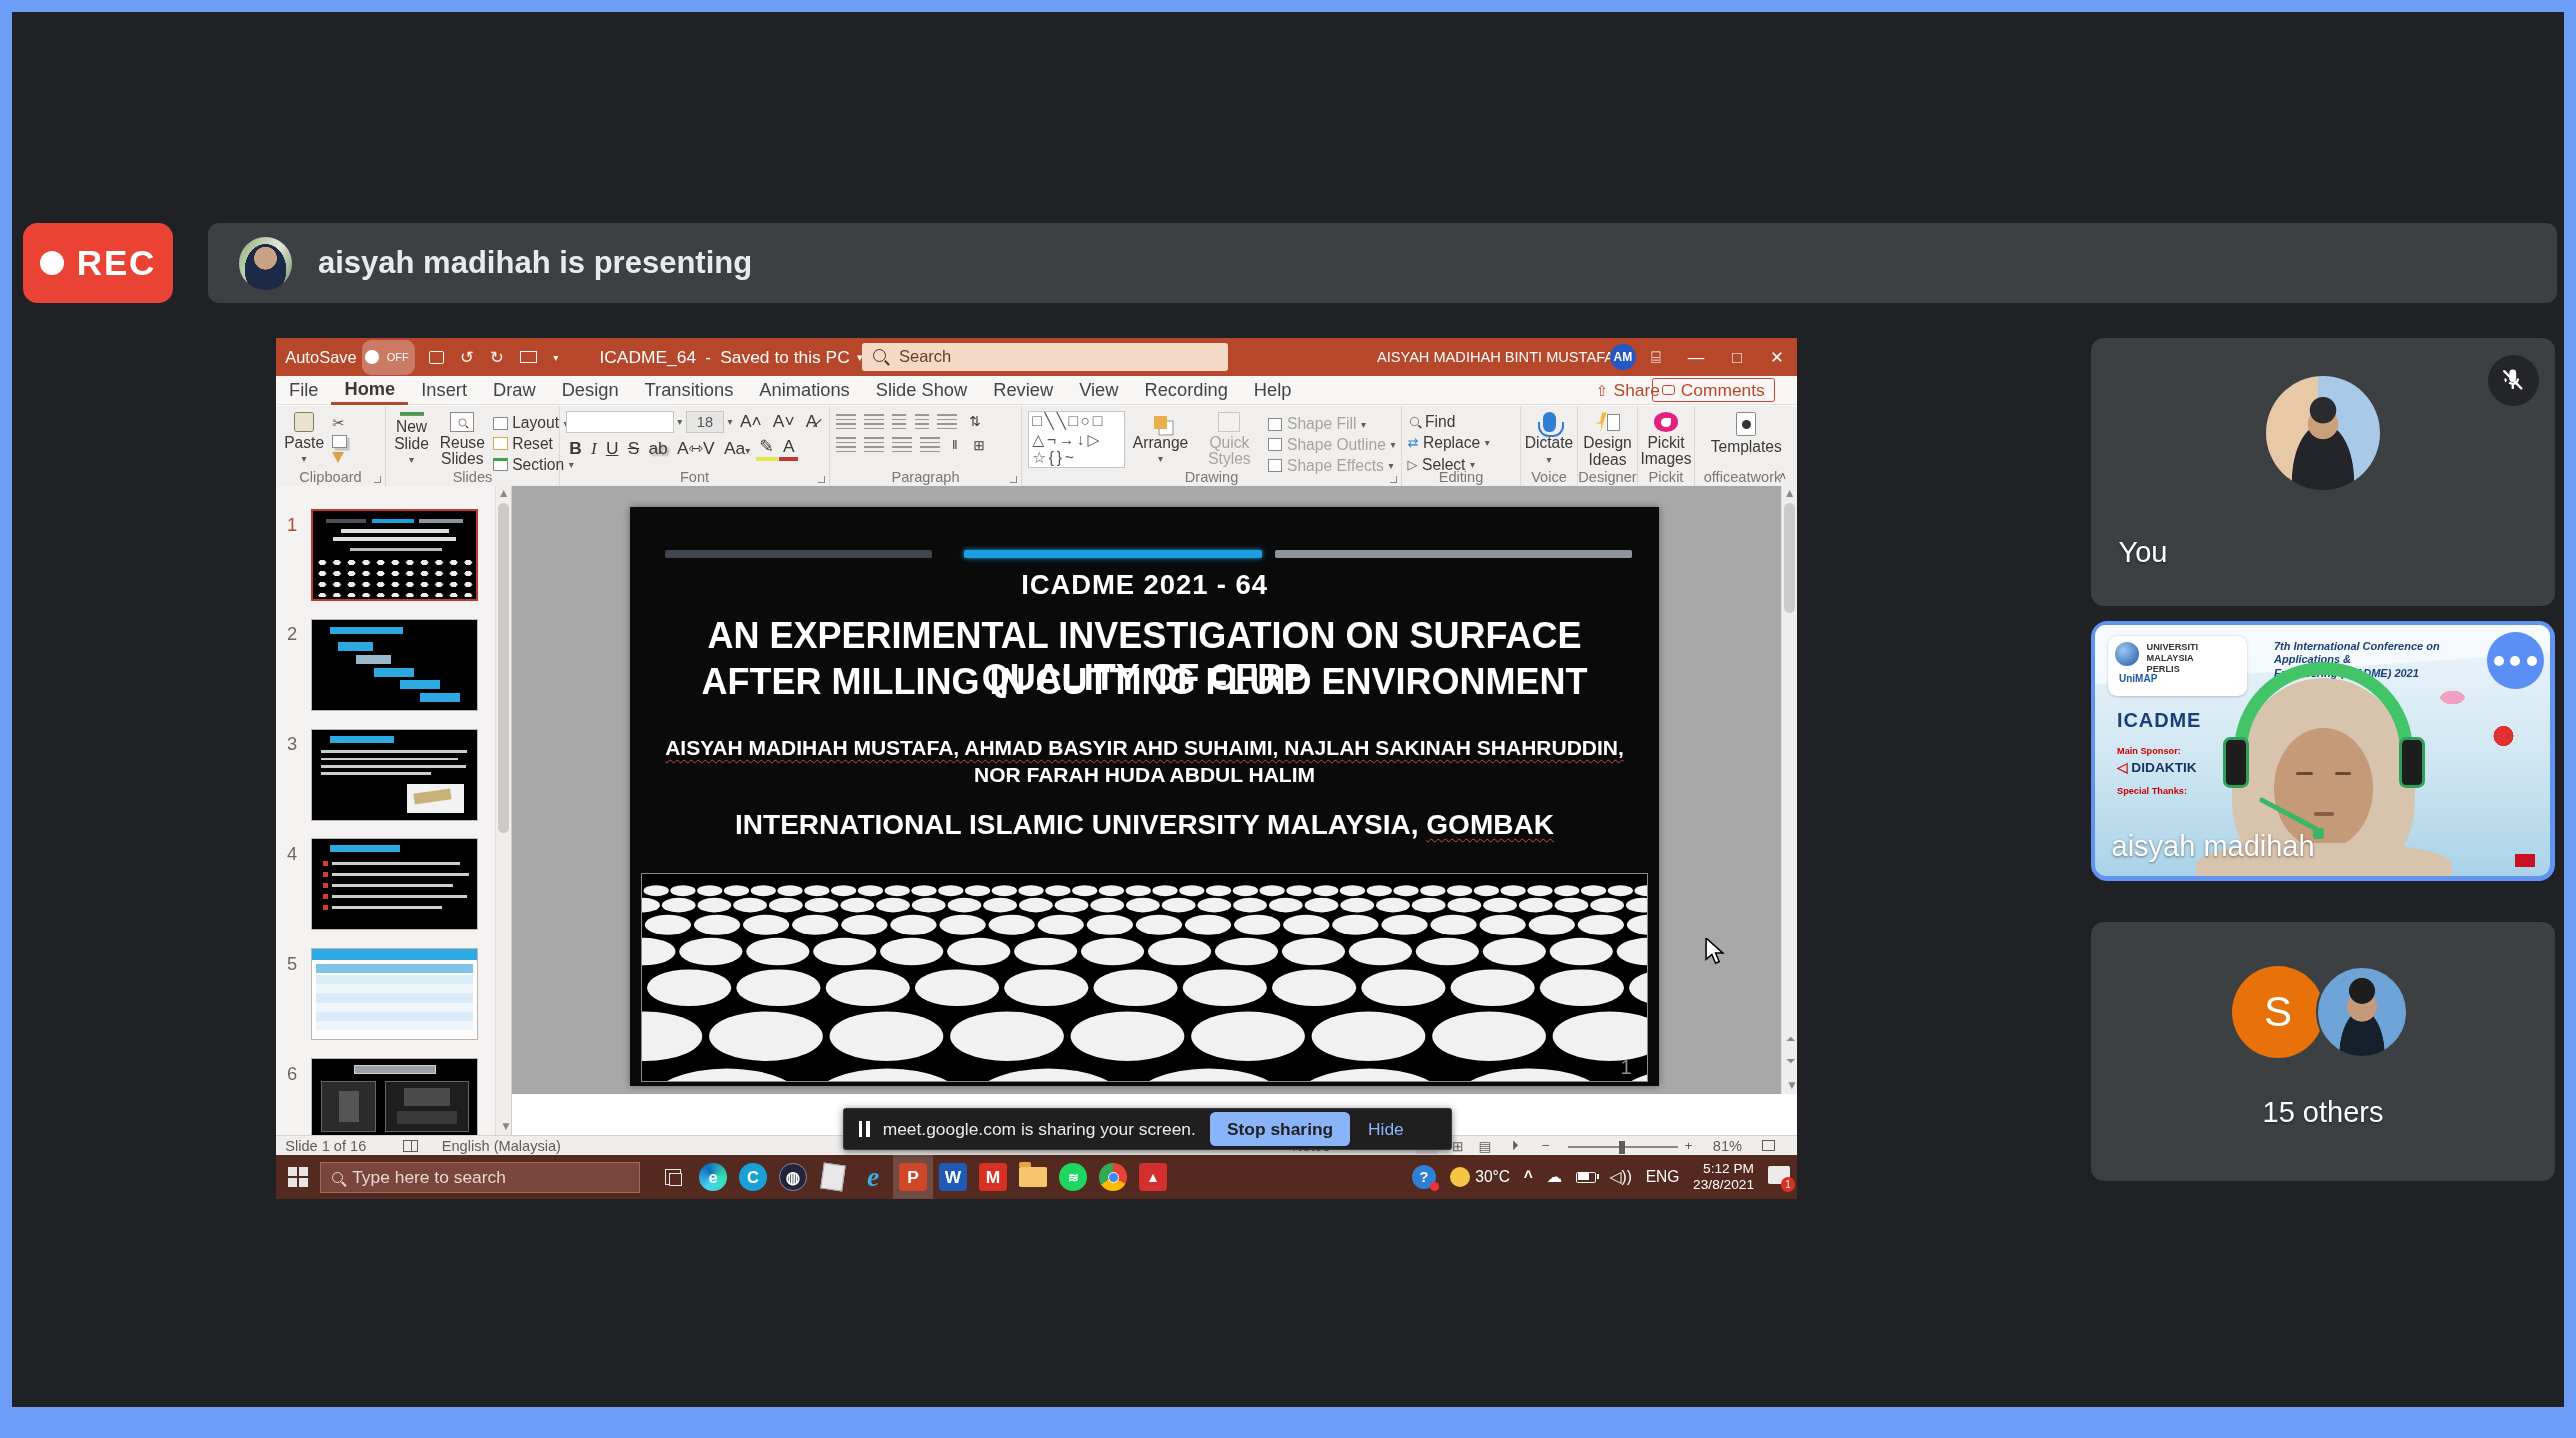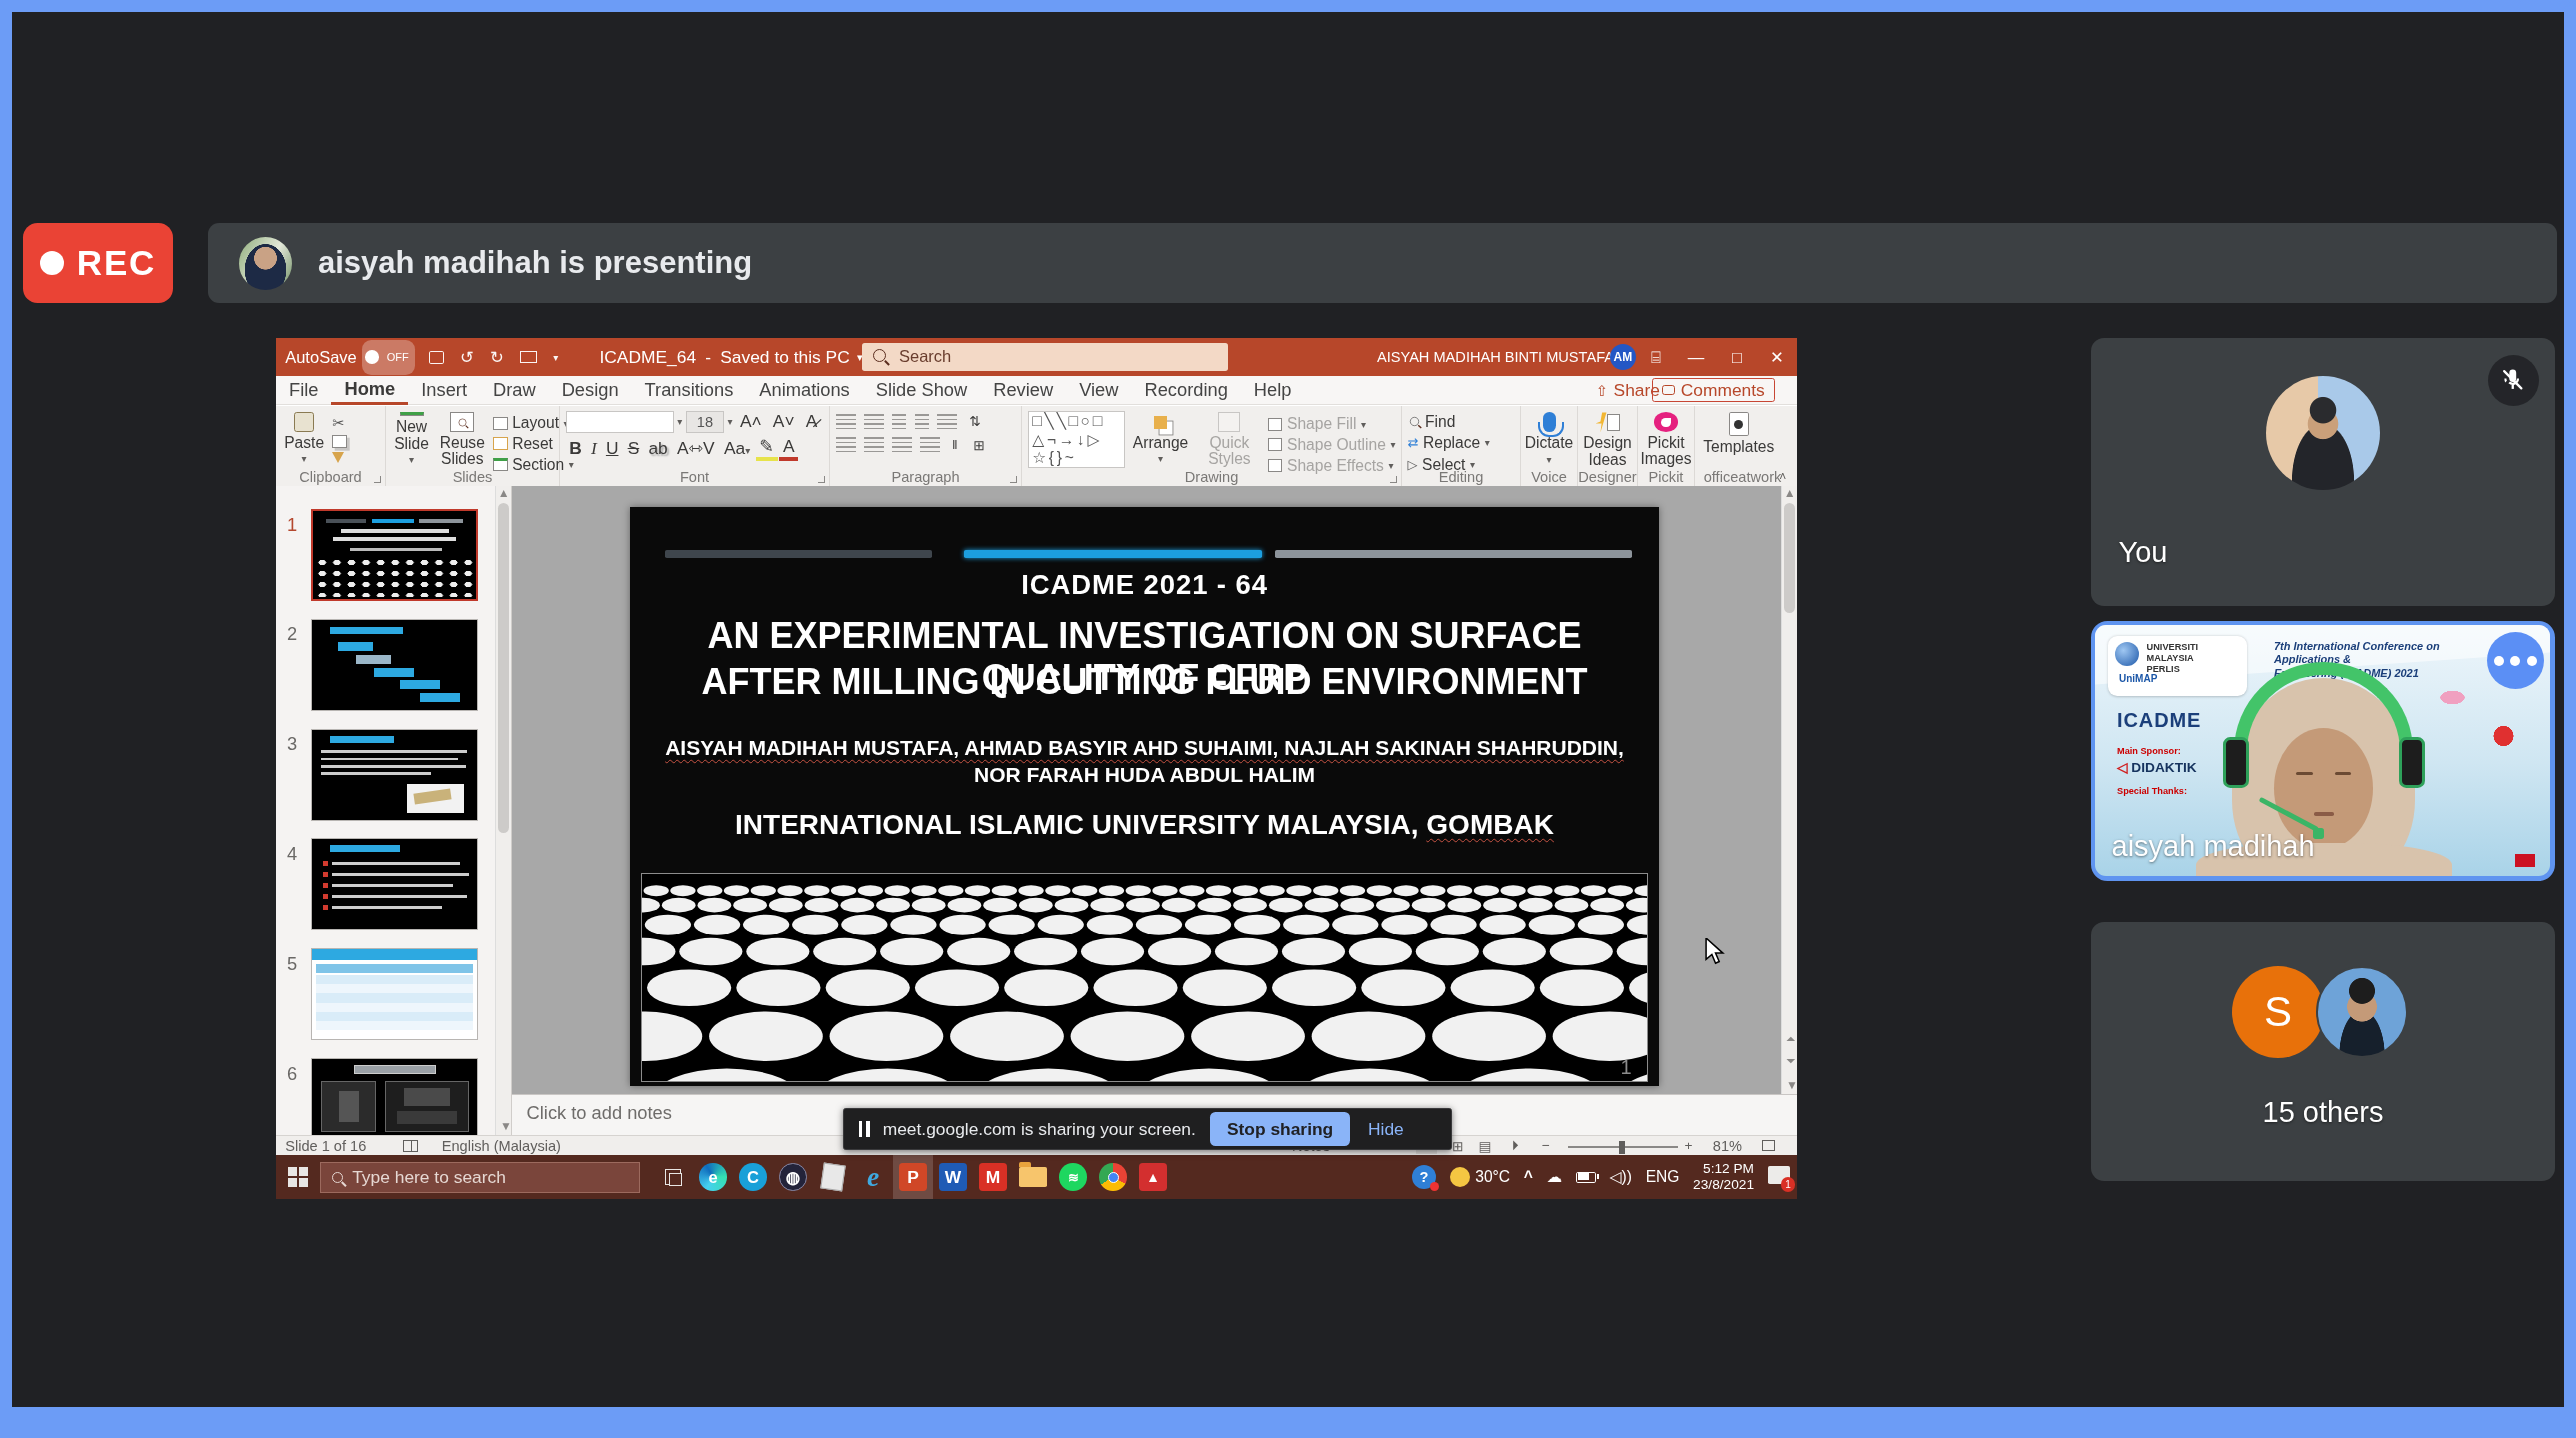--- a/index.html
+++ b/index.html
@@ -349,21 +349,21 @@
       <div class="grp" style="width:57px;justify-content:center">
         <div class="bigb">
           <span class="bic" style="background:#e5217f;border-radius:50%;width:24px;height:24px">
               <span style="width:9.2px;height:9.2px;background:#fff;border-radius:50% 0 50% 50%"></span>
             </span>
           <span>Pickit Images</span>
         </div>
         <div class="cap">Pickit</div>
       </div>
 
-      <div class="grp" style="width:95px;justify-content:flex-start;border-right:none">
+      <div class="grp" style="width:95px;justify-content:flex-end;border-right:none">
         <div class="bigb">
           <span class="bic" style="border:0.9px solid #8a8886;background:#fff;width:20px;height:24px;border-radius:1.8px">
               <span style="width:9.2px;height:9.2px;background:#333;border-radius:50%"></span>
             </span>
           <span>Templates</span>
         </div>
         <div class="cap">officeatwork</div>
         <span style="position:absolute;right:3.7px;bottom:1.8px;font-size:12px;color:#605e5c">˄</span>
       </div>
     </div>
@@ -597,23 +597,20 @@
       <div class="sbar" style="right:0;top:0;width:15.6px;height:608px">
         <span style="display:block">▲</span>
         <div style="position:absolute;top:16.5px;left:1.8px;width:11px;height:110px;background:#cdcbc9;border-radius:5.5px"></div>
         <span style="position:absolute;bottom:48px;left:3.7px">⏶</span>
         <span style="position:absolute;bottom:26px;left:3.7px">⏷</span>
         <span style="position:absolute;bottom:1.8px;left:3.7px">▼</span>
       </div>
 
     </div>
 
-    <div id="ppt-notes" class="abs">
-      <span>Click to add notes</span>
-    </div>
 
     <div id="ppt-status" class="abs">
       <span style="margin-left:9.2px">Slide 1 of 16</span>
       <span class="st-ic" style="margin-left:37px;width:14.6px;height:12px;border:0.9px solid #605e5c;display:inline-block;position:relative">
           <i style="position:absolute;left:6.4px;top:0;width:0.9px;height:10px;background:#605e5c"></i>
         </span>
       <span style="margin-left:18.3px">English (Malaysia)</span>
       <span style="position:absolute;right:467px" class="flex">
         <span class="st-ic">≡</span>
         <span>Notes</span>

